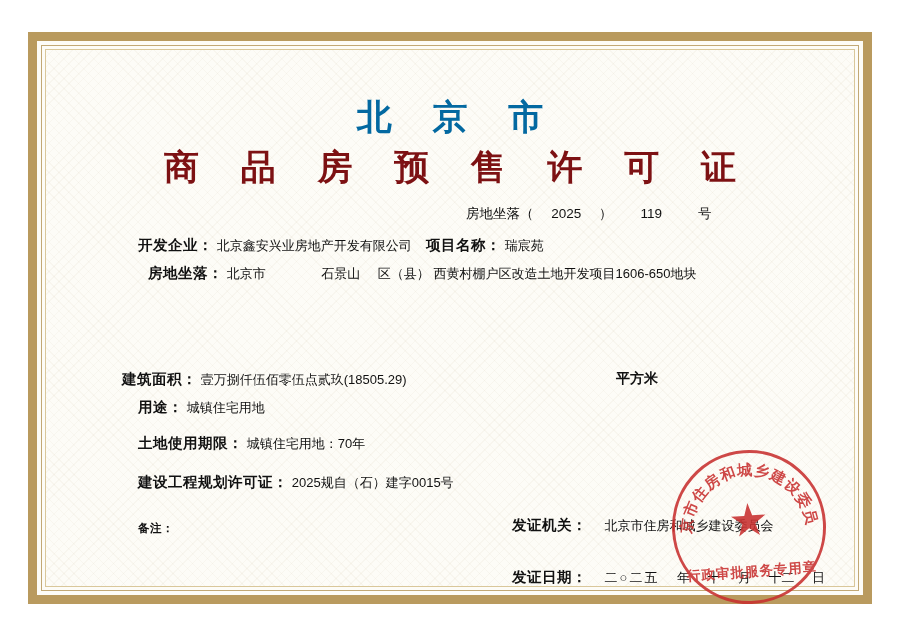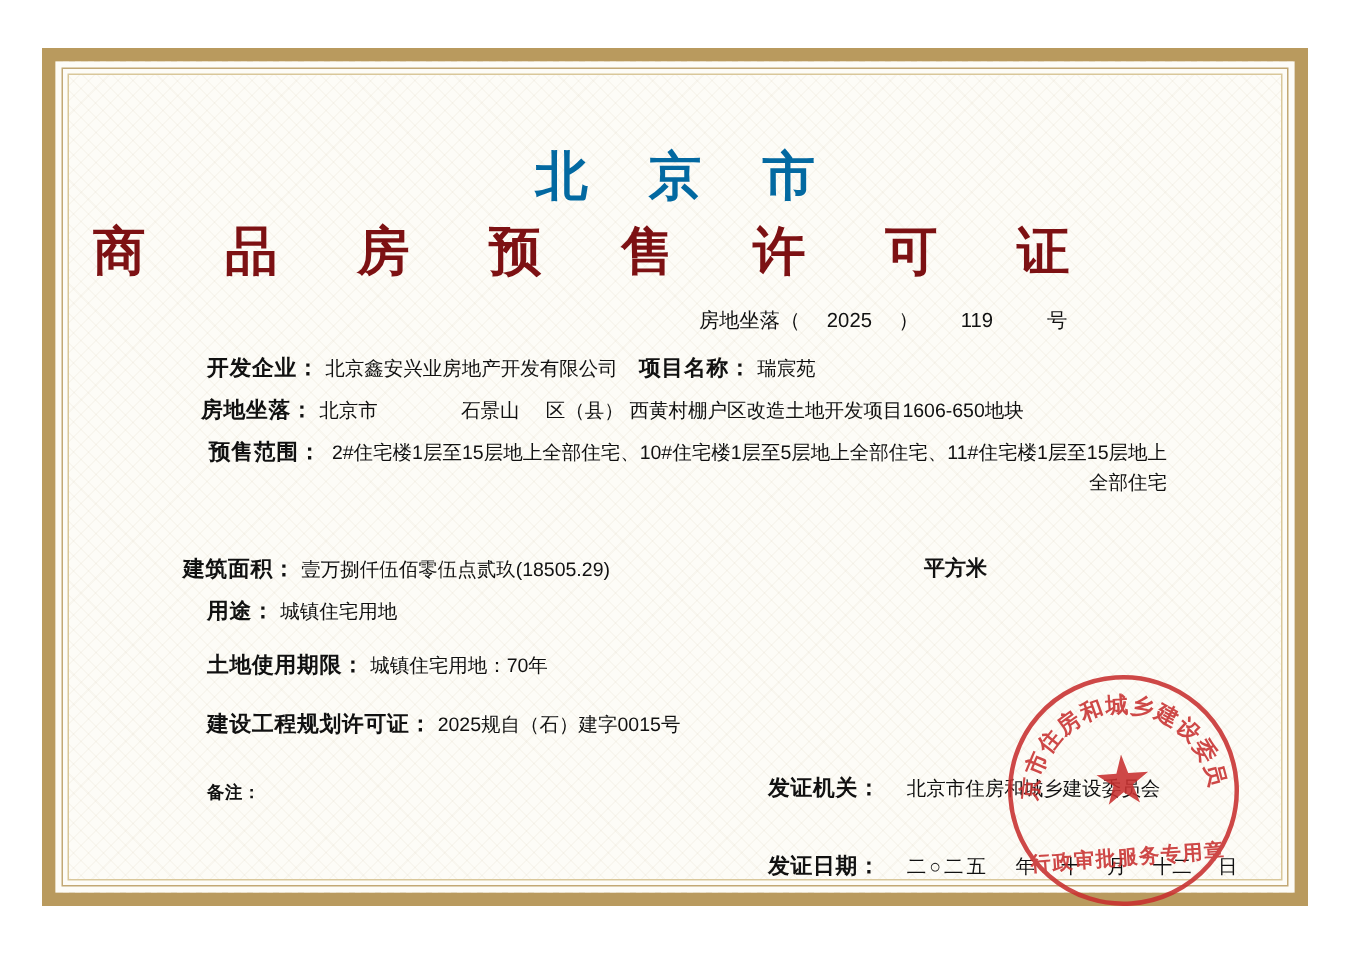--- a/index.html
+++ b/index.html
@@ -124,21 +124,22 @@
     font-weight: bold;
     font-size: 35px;
     letter-spacing: 16px;
     color: #0369a1;
     text-indent: 16px;
   }
   .title-sub {
     position: absolute;
     left: 0; right: 0;
     top: 94px;
-    font-family: Liberation Mono, monospace;
+    text-align: center;
+    font-family: Liberation Sans, sans-serif;
     font-weight: bold;
     font-size: 35px;
     letter-spacing: 16px;
     color: #7d1113;
     text-indent: 16px;
   }
 
   
   .certno-line {
     position: absolute;
@@ -166,21 +167,21 @@
     font-weight: bold;
     font-size: 14.5px;
     letter-spacing: 0.5px;
   }
   .field-value {
     font-size: 13px;
   }
 
   .row-dev      { left: 92px; top: 186px; }
   .row-project  { left: 380px; top: 186px; }
-  .row-location { left: 88px; top: 214px; }
+  .row-location { left: 102px; top: 214px; }
   .row-scope    { left: 92px; top: 242px; width: 640px; white-space: normal; }
   .row-scope .field-value {
     display: inline-block;
     vertical-align: top;
     width: 560px;
     line-height: 1.55;
     white-space: normal;
   }
   .row-area     { left: 76px; top: 320px; }
   .row-unit     { left: 570px; top: 320px; font-weight: bold; font-size: 14px; }
@@ -281,24 +282,20 @@
     <div class="field row-location">
       <span class="field-label">房地坐落：</span>
       <span class="field-value">北京市</span>
       <span class="gap-md"></span>
       <span class="field-value">石景山</span>
       <span class="gap-sm"></span>
       <span class="field-value">区（县）</span>
       <span class="field-value">西黄村棚户区改造土地开发项目1606-650地块</span>
     </div>
 
-    <div class="field row-scope">
-      <span class="field-label">预售范围：</span>
-      <span class="field-value">2#住宅楼1层至15层地上全部住宅、10#住宅楼1层至5层地上全部住宅、11#住宅楼1层至15层地上全部住宅</span>
-    </div>
 
     <div class="field row-area">
       <span class="field-label">建筑面积：</span>
       <span class="field-value">壹万捌仟伍佰零伍点贰玖(18505.29)</span>
     </div>
     <div class="field row-unit">平方米</div>
 
     <div class="field row-use">
       <span class="field-label">用途：</span>
       <span class="field-value">城镇住宅用地</span>

